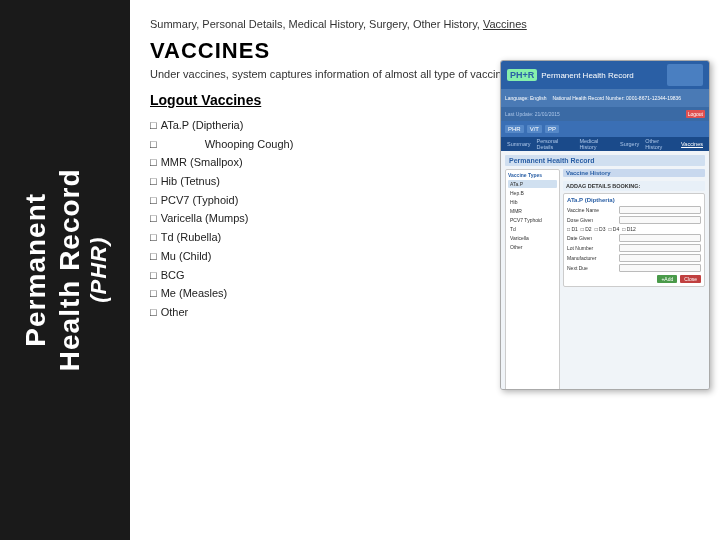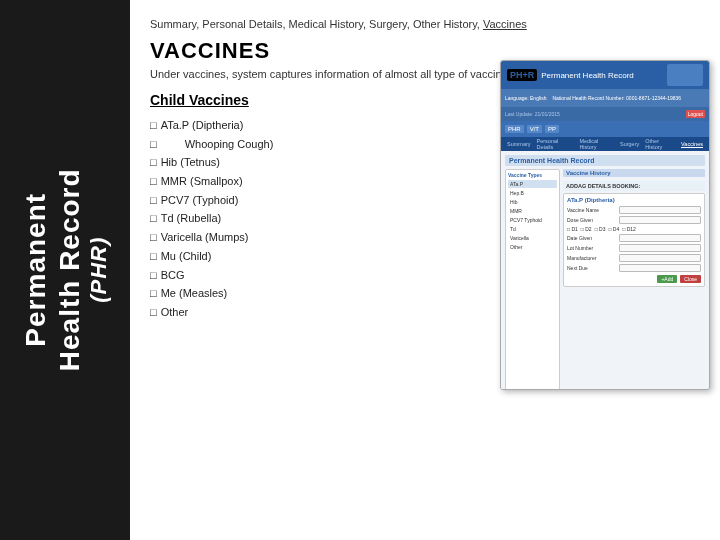--- a/index.html
+++ b/index.html
@@ -121,21 +121,21 @@
     
     .phr-header {
       background: #2a5fa5;
       height: 28px;
       display: flex;
       align-items: center;
       padding: 0 6px;
       gap: 4px;
     }
     .phr-logo-box {
-      background: #000000;
+      background: #86efac;
       color: #2a5fa5;
       font-size: 9px;
       font-weight: bold;
       padding: 1px 3px;
       border-radius: 2px;
     }
     .phr-header-text {
       color: #fff;
       font-size: 8px;
     }
@@ -288,43 +288,43 @@
     <span>Medical History, </span>
     <span>Surgery, </span>
     <span>Other History, </span>
     <span class="underline">Vaccines</span>
   </div>
 
   <div class="page-title">VACCINES</div>
 
   <div class="subtitle">Under vaccines, system captures information of almost all type of vaccinations for child &amp; adults.</div>
 
-  <div class="section-header">Child Vaccines</div>
+  <div class="section-header">Logout Vaccines</div>
 
   <div class="vaccine-list">
     <div class="item">
         <span>ATa.P (Diptheria)</span>
       </div>
     <div class="item" style="margin-left:0;">
-        <span class="indented" style="margin-left:24px;">Whooping Cough)</span>
+        <span class="indented" style="margin-left:44px;">Whooping Cough)</span>
+      </div>
+    <div class="item">
+        <span>MMR (Smallpox)</span>
       </div>
     <div class="item">
         <span>Hib (Tetnus)</span>
       </div>
     <div class="item">
-        <span>MMR (Smallpox)</span>
-      </div>
-    <div class="item">
         <span>PCV7 (Typhoid)</span>
       </div>
     <div class="item">
+        <span>Varicella (Mumps)</span>
+      </div>
+    <div class="item">
         <span>Td (Rubella)</span>
-      </div>
-    <div class="item">
-        <span>Varicella (Mumps)</span>
       </div>
     <div class="item">
         <span>Mu (Child)</span>
       </div>
     <div class="item">
         <span>BCG</span>
       </div>
     <div class="item">
         <span>Me (Measles)</span>
       </div>

